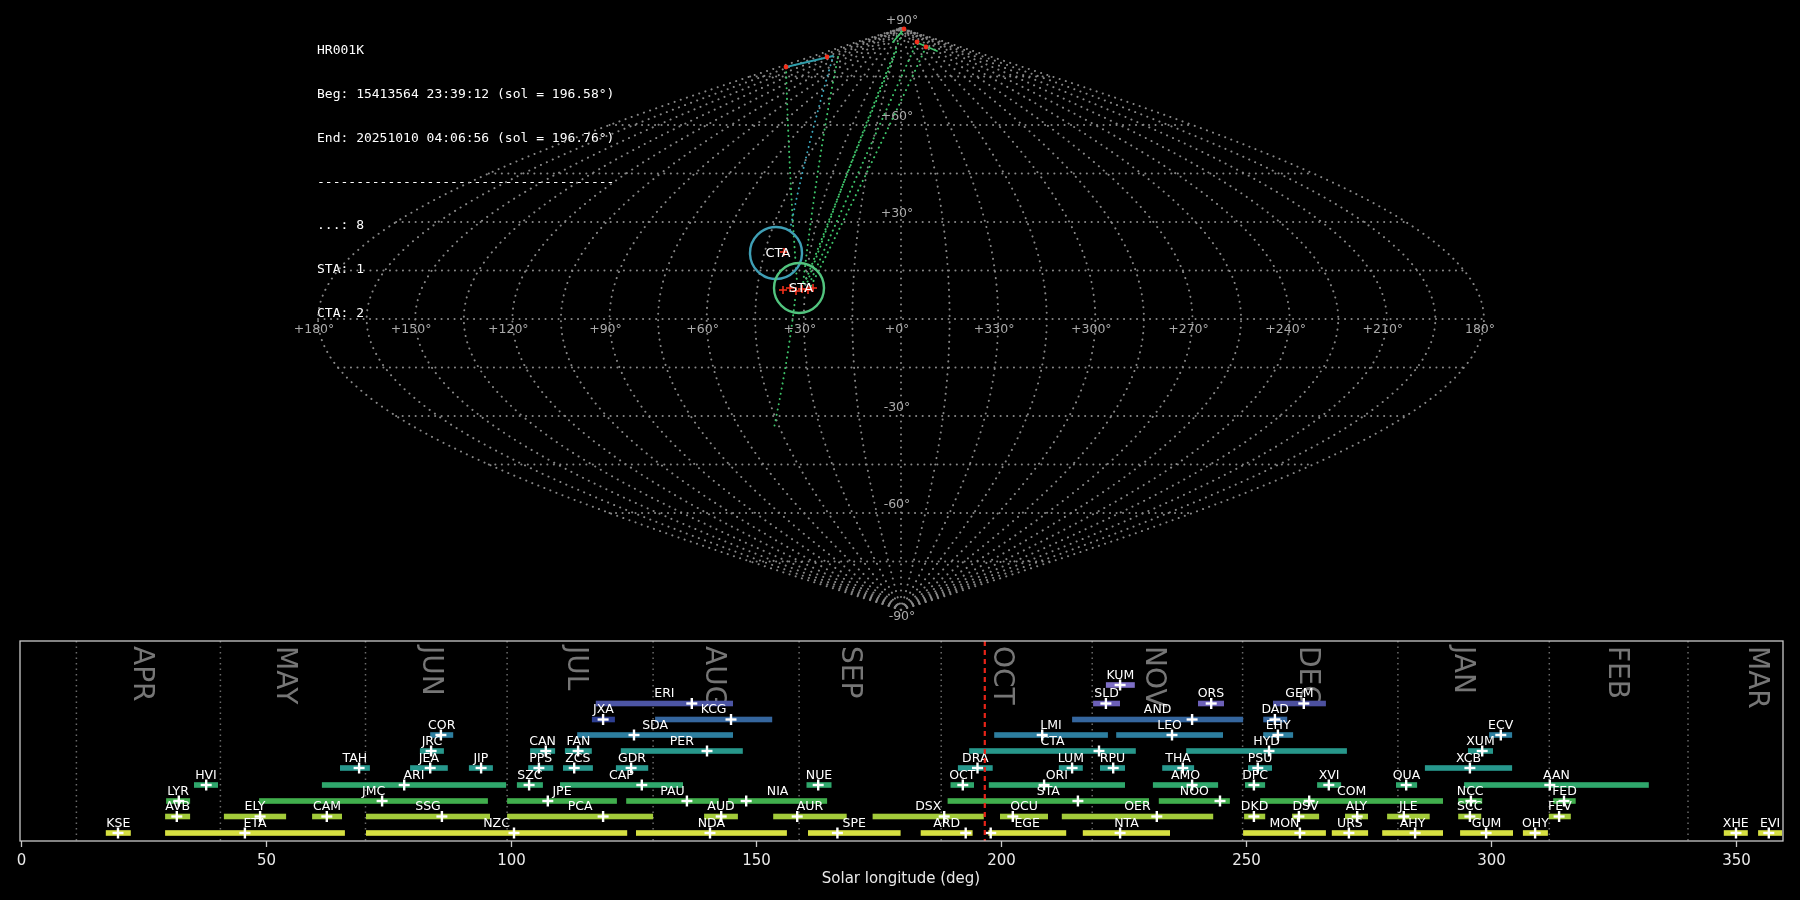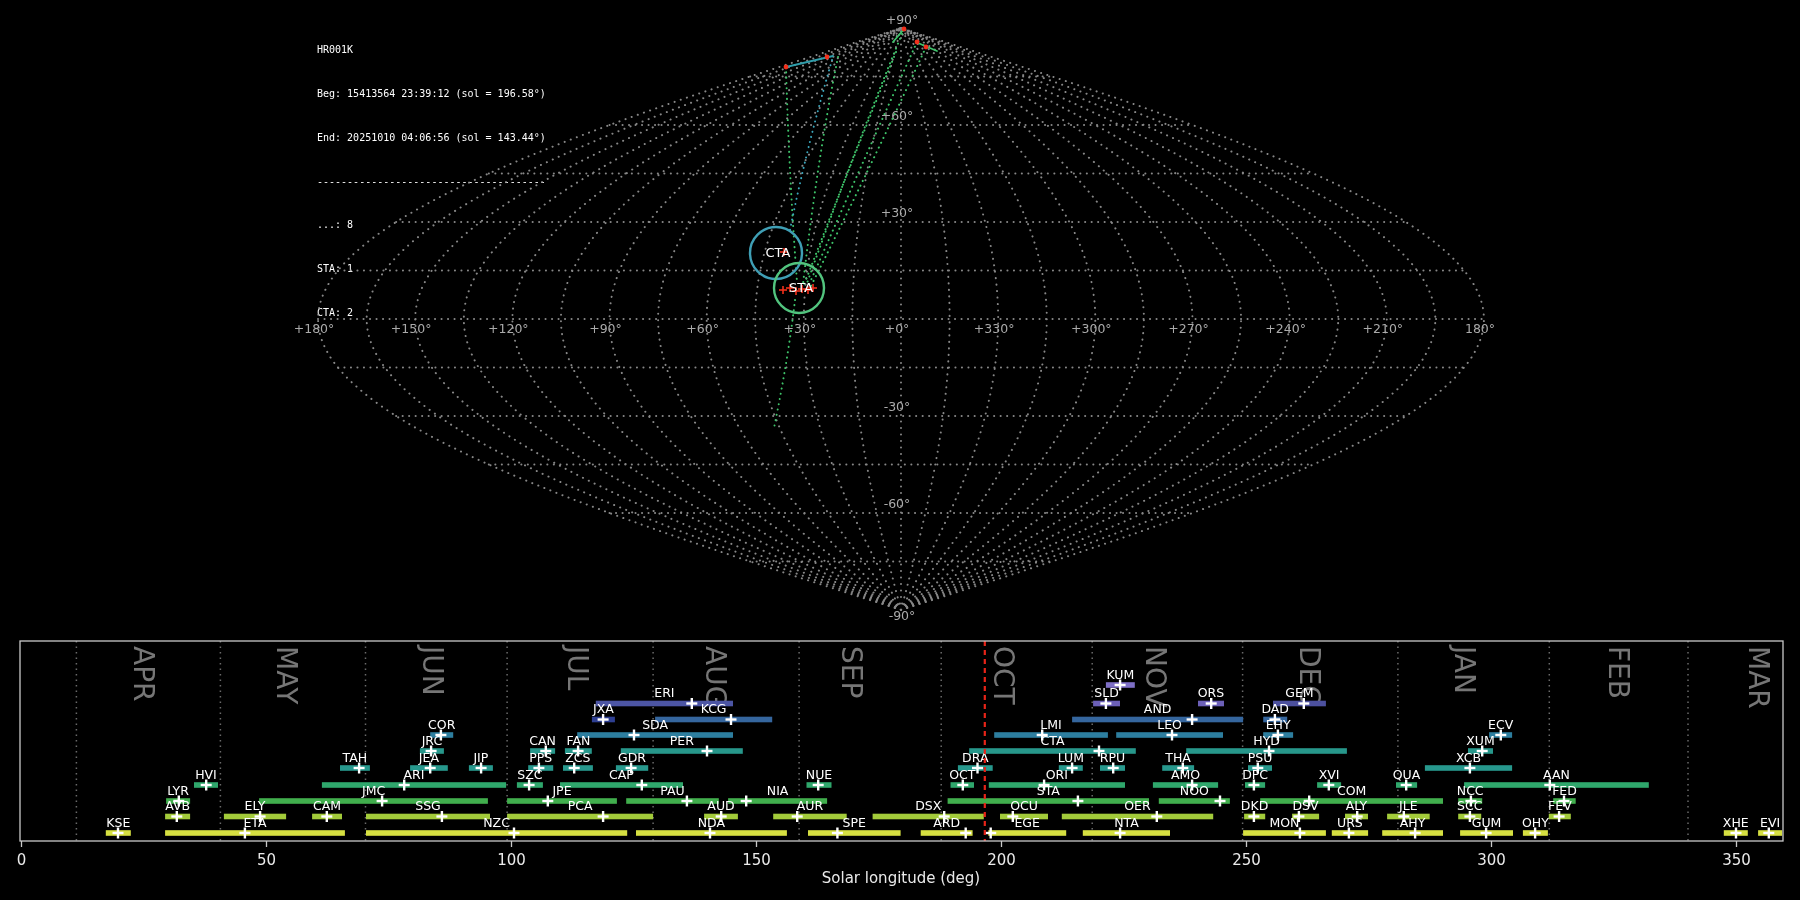--- a/index.html
+++ b/index.html
@@ -1,30 +1,30 @@
 <!DOCTYPE html>
 <html><head>
 <meta charset="utf-8">
 <style>
   html,body{margin:0;padding:0;background:#000;}
   #screen{position:relative;width:1800px;height:900px;background:#000;overflow:hidden;
           font-family:"DejaVu Sans","Liberation Sans",sans-serif;}
   #header-block{position:absolute;left:317px;top:14px;color:#fff;
                 font-family:"DejaVu Sans Mono","Liberation Mono",monospace;
-                font-size:10px;line-height:14.6px;white-space:pre;}
+                font-size:13px;line-height:14.6px;white-space:pre;}
   svg{position:absolute;left:0;top:0;}
 </style>
 </head>
 <body>
 <div id="screen">
 
   <div id="header-block">
     <div>HR001K</div>
     <div>Beg: 15413564 23:39:12 (sol = 196.58°)</div>
-    <div>End: 20251010 04:06:56 (sol = 143.44°)</div>
+    <div>End: 20251010 04:06:56 (sol = 196.76°)</div>
     <div>--------------------------------------</div>
     <div>...: 8</div>
     <div>STA: 1</div>
     <div>CTA: 2</div>
   </div>
 
   <svg id="sky" width="1800" height="900" viewBox="0 0 1800 900">
       <g stroke="#9f9f9f" fill="none" stroke-width="2" stroke-linecap="round" stroke-dasharray="0.1 6.4" opacity="0.85">
         <polyline points="901.0,610.0 880.7,603.5 860.3,597.1 840.1,590.6 819.9,584.1 799.8,577.7 779.8,571.2 760.0,564.7 740.3,558.3 720.8,551.8 701.6,545.3 682.6,538.9 663.9,532.4 645.4,525.9 627.3,519.5 609.5,513.0 592.1,506.5 575.0,500.1 558.3,493.6 542.1,487.1 526.3,480.7 510.9,474.2 496.0,467.7 481.6,461.3 467.7,454.8 454.4,448.3 441.6,441.9 429.3,435.4 417.7,428.9 406.6,422.5 396.1,416.0 386.2,409.5 377.0,403.1 368.4,396.6 360.5,390.1 353.2,383.7 346.5,377.2 340.6,370.7 335.3,364.3 330.7,357.8 326.9,351.3 323.7,344.9 321.2,338.4 319.4,331.9 318.4,325.5 318.0,319.0 318.4,312.5 319.4,306.1 321.2,299.6 323.7,293.1 326.9,286.7 330.7,280.2 335.3,273.7 340.6,267.3 346.5,260.8 353.2,254.3 360.5,247.9 368.4,241.4 377.0,234.9 386.2,228.5 396.1,222.0 406.6,215.5 417.7,209.1 429.3,202.6 441.6,196.1 454.4,189.7 467.7,183.2 481.6,176.7 496.0,170.3 510.9,163.8 526.3,157.3 542.1,150.9 558.3,144.4 575.0,137.9 592.1,131.5 609.5,125.0 627.3,118.5 645.4,112.1 663.9,105.6 682.6,99.1 701.6,92.7 720.8,86.2 740.3,79.7 760.0,73.3 779.8,66.8 799.8,60.3 819.9,53.9 840.1,47.4 860.3,40.9 880.7,34.5 901.0,28.0"></polyline>
         <polyline points="901.0,610.0 882.3,603.5 863.7,597.1 845.1,590.6 826.6,584.1 808.2,577.7 789.9,571.2 771.7,564.7 753.7,558.3 735.9,551.8 718.2,545.3 700.8,538.9 683.6,532.4 666.7,525.9 650.1,519.5 633.8,513.0 617.8,506.5 602.2,500.1 586.9,493.6 572.0,487.1 557.5,480.7 543.4,474.2 529.8,467.7 516.6,461.3 503.9,454.8 491.6,448.3 479.9,441.9 468.6,435.4 457.9,428.9 447.8,422.5 438.2,416.0 429.1,409.5 420.7,403.1 412.8,396.6 405.5,390.1 398.8,383.7 392.7,377.2 387.3,370.7 382.5,364.3 378.3,357.8 374.7,351.3 371.8,344.9 369.5,338.4 367.9,331.9 366.9,325.5 366.6,319.0 366.9,312.5 367.9,306.1 369.5,299.6 371.8,293.1 374.7,286.7 378.3,280.2 382.5,273.7 387.3,267.3 392.7,260.8 398.8,254.3 405.5,247.9 412.8,241.4 420.7,234.9 429.1,228.5 438.2,222.0 447.8,215.5 457.9,209.1 468.6,202.6 479.9,196.1 491.6,189.7 503.9,183.2 516.6,176.7 529.8,170.3 543.4,163.8 557.5,157.3 572.0,150.9 586.9,144.4 602.2,137.9 617.8,131.5 633.8,125.0 650.1,118.5 666.7,112.1 683.6,105.6 700.8,99.1 718.2,92.7 735.9,86.2 753.7,79.7 771.7,73.3 789.9,66.8 808.2,60.3 826.6,53.9 845.1,47.4 863.7,40.9 882.3,34.5 901.0,28.0"></polyline>

